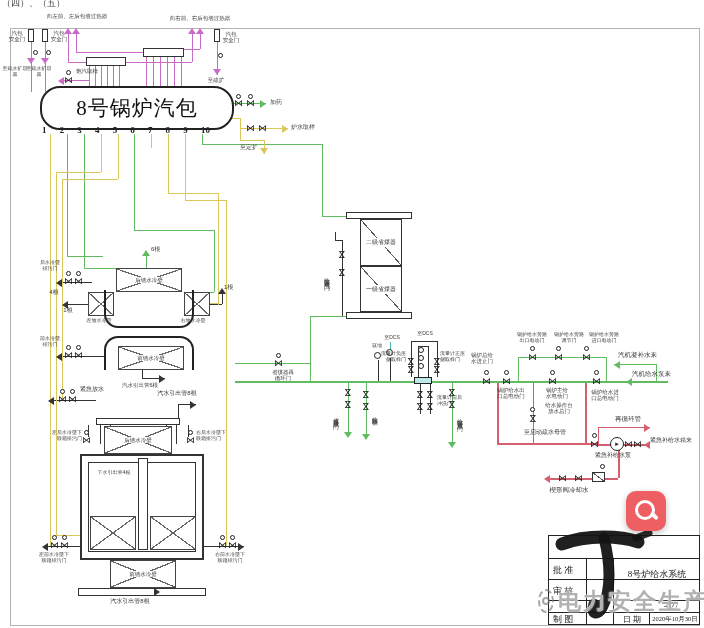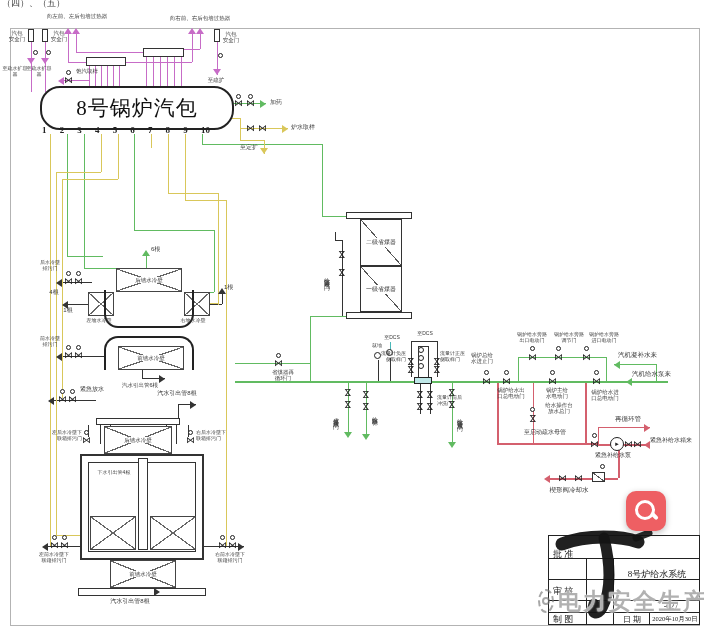--- a/index.html
+++ b/index.html
@@ -318,21 +318,21 @@
   <div class="lbl f6" style="left:94px;top:598px;width:72px;">汽水引出管8根</div>
 
   <div id="title-block">
     <div class="tb-line" style="left:0;top:22px;width:150px;height:1px;"></div>
     <div class="tb-line" style="left:0;top:43px;width:150px;height:1px;"></div>
     <div class="tb-line" style="left:0;top:64px;width:150px;height:1px;"></div>
     <div class="tb-line" style="left:0;top:76px;width:150px;height:1px;"></div>
     <div class="tb-line" style="left:37px;top:22px;width:1px;height:66px;"></div>
     <div class="tb-line" style="left:64px;top:22px;width:1px;height:66px;"></div>
     <div class="tb-line" style="left:100px;top:76px;width:1px;height:12px;"></div>
-    <div class="tb-cell" style="left:4px;top:12px;width:32px;">批 准</div>
+    <div class="tb-cell" style="left:4px;top:28px;width:32px;">批 准</div>
     <div class="tb-cell" style="left:4px;top:49px;width:32px;">审 核</div>
     <div class="tb-cell" style="left:4px;top:77px;width:32px;">制 图</div>
     <div class="tb-cell" style="left:66px;top:32px;width:84px;text-align:center;">8号炉给水系统</div>
     <div class="tb-cell" style="left:98px;top:66px;width:48px;text-align:center;font-size:8px;">-027</div>
     <div class="tb-cell" style="left:66px;top:78px;width:34px;text-align:center;font-size:8px;">日 期</div>
     <div class="tb-cell" style="left:101px;top:79px;width:50px;text-align:center;font-size:6.5px;">2020年10月30日</div>
   </div>
 
   <svg id="scribble" width="120" height="96" viewBox="0 0 120 96">
     <path d="M10 16 C35 6 70 8 86 14" stroke="#141414" stroke-width="13" fill="none" stroke-linecap="round" opacity="0.95"></path>

